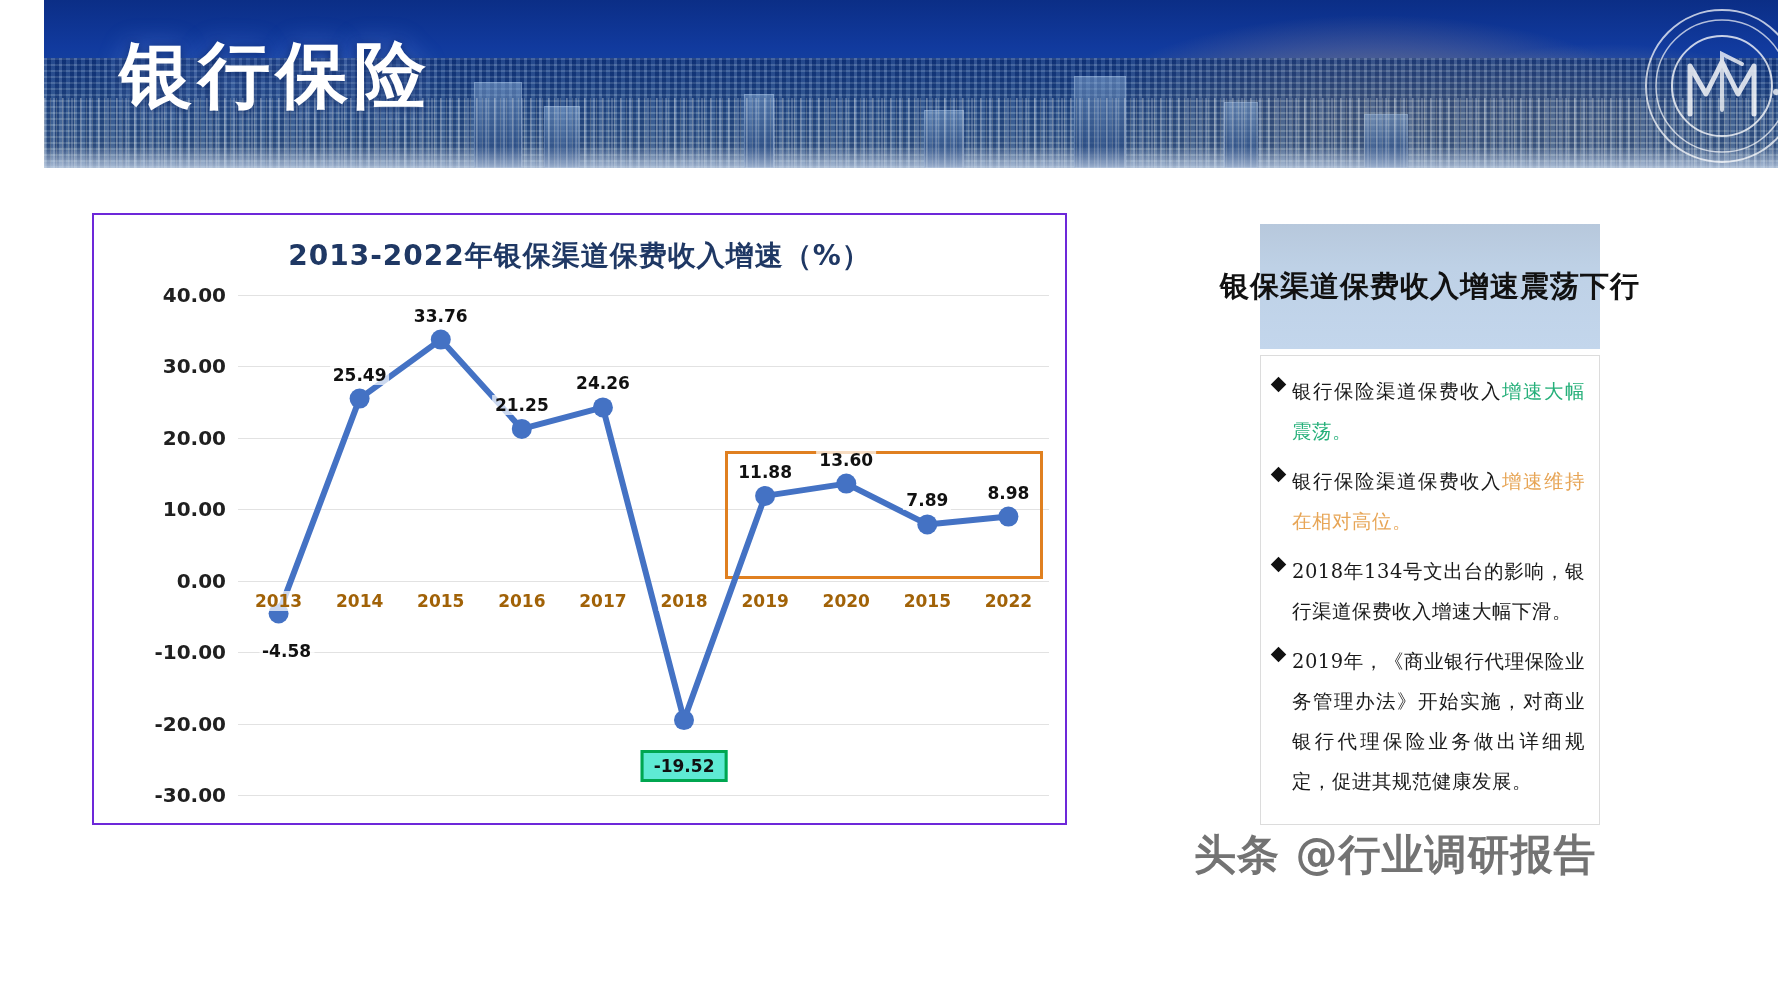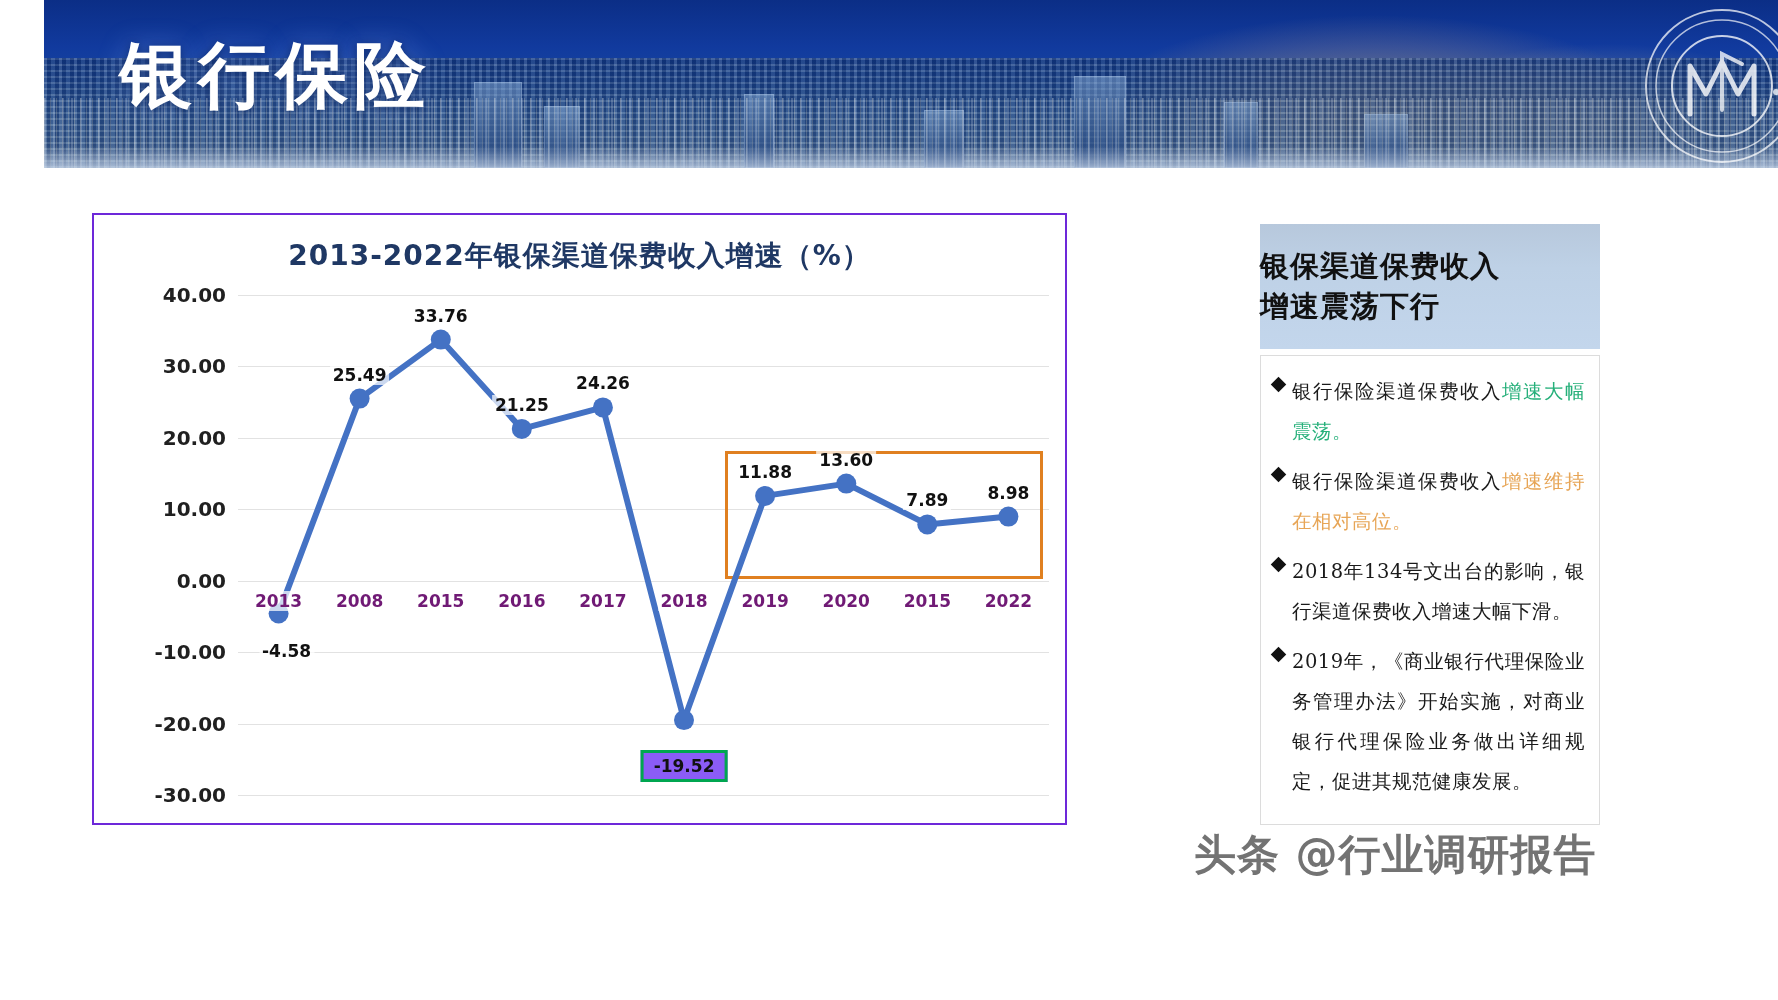--- a/index.html
+++ b/index.html
@@ -74,48 +74,48 @@
     position: absolute; right: 0; width: 96px; text-align: right;
     font-size: 20px; font-weight: 700; color: #202020;
     transform: translateY(-50%);
     font-family: "DejaVu Sans", "Liberation Sans", sans-serif;
   }
   .gridline {
     position: absolute; height: 1px; background: #e2e2e2;
   }
   .xtick {
     position: absolute; text-align: center;
-    font-size: 17px; font-weight: 700; color: #701a75;
+    font-size: 17px; font-weight: 700; color: #a16207;
     transform: translateX(-50%);
     font-family: "DejaVu Sans", "Liberation Sans", sans-serif;
     background: rgba(255,255,255,.72);
     padding: 0 2px;
   }
   .dlabel {
     position: absolute; text-align: center;
     font-size: 17px; font-weight: 700; color: #111;
     transform: translateX(-50%);
     font-family: "DejaVu Sans", "Liberation Sans", sans-serif;
     white-space: nowrap;
     background: rgba(255,255,255,.72);
     padding: 0 3px;
   }
   .dlabel.boxed-green {
-    border: 3px solid #00a650; background: #8b5cf6;
+    border: 3px solid #00a650; background: #5eead4;
     padding: 3px 10px; color: #111;
   }
   .hi-box {
     position: absolute; border: 3px solid #e08020; background: transparent;
   }
 
   
   .right-head {
     position: absolute; left: 1216px; top: 224px; width: 340px; height: 125px;
     background: linear-gradient(to bottom, #b7c8dc 0%, #bed1e6 35%, #c3d6ec 100%);
-    display: flex; flex-direction: column; justify-content: center;
+    display: flex; flex-direction: row; align-items: center; justify-content: center;
   }
   .right-head-line {
     font-family: "DejaVu Sans", "Liberation Sans", sans-serif;
     font-size: 29px; font-weight: 700; color: #111; letter-spacing: 1px;
     white-space: nowrap;
   }
   .right-body {
     position: absolute; left: 1216px; top: 355px; width: 340px; height: 470px;
     background: #fff; border: 1px solid #dcdcdc;
     padding: 16px 14px 10px 12px;
@@ -200,21 +200,21 @@
           <circle cx="346.8" cy="124.6" r="10" fill="#4472c4"></circle>
           <circle cx="427.8" cy="213.9" r="10" fill="#4472c4"></circle>
           <circle cx="508.9" cy="192.4" r="10" fill="#4472c4"></circle>
           <circle cx="590.0" cy="505.1" r="10" fill="#4472c4"></circle>
           <circle cx="671.1" cy="280.9" r="10" fill="#4472c4"></circle>
           <circle cx="752.3" cy="268.6" r="10" fill="#4472c4"></circle>
           <circle cx="833.3" cy="309.4" r="10" fill="#4472c4"></circle>
           <circle cx="914.4" cy="301.6" r="10" fill="#4472c4"></circle>
         </svg>
         <div class="xtick" style="left: 184.55px; top: 375.714px;">2013</div>
-        <div class="xtick" style="left: 265.65px; top: 375.714px;">2008</div>
+        <div class="xtick" style="left: 265.65px; top: 375.714px;">2014</div>
         <div class="xtick" style="left: 346.75px; top: 375.714px;">2015</div>
         <div class="xtick" style="left: 427.85px; top: 375.714px;">2016</div>
         <div class="xtick" style="left: 508.95px; top: 375.714px;">2017</div>
         <div class="xtick" style="left: 590.05px; top: 375.714px;">2018</div>
         <div class="xtick" style="left: 671.15px; top: 375.714px;">2019</div>
         <div class="xtick" style="left: 752.25px; top: 375.714px;">2020</div>
         <div class="xtick" style="left: 833.35px; top: 375.714px;">2015</div>
         <div class="xtick" style="left: 914.45px; top: 375.714px;">2022</div>
         <div class="dlabel" style="left: 192.55px; top: 426.429px;">-4.58</div>
         <div class="dlabel" style="left: 265.65px; top: 149.643px;">25.49</div>

